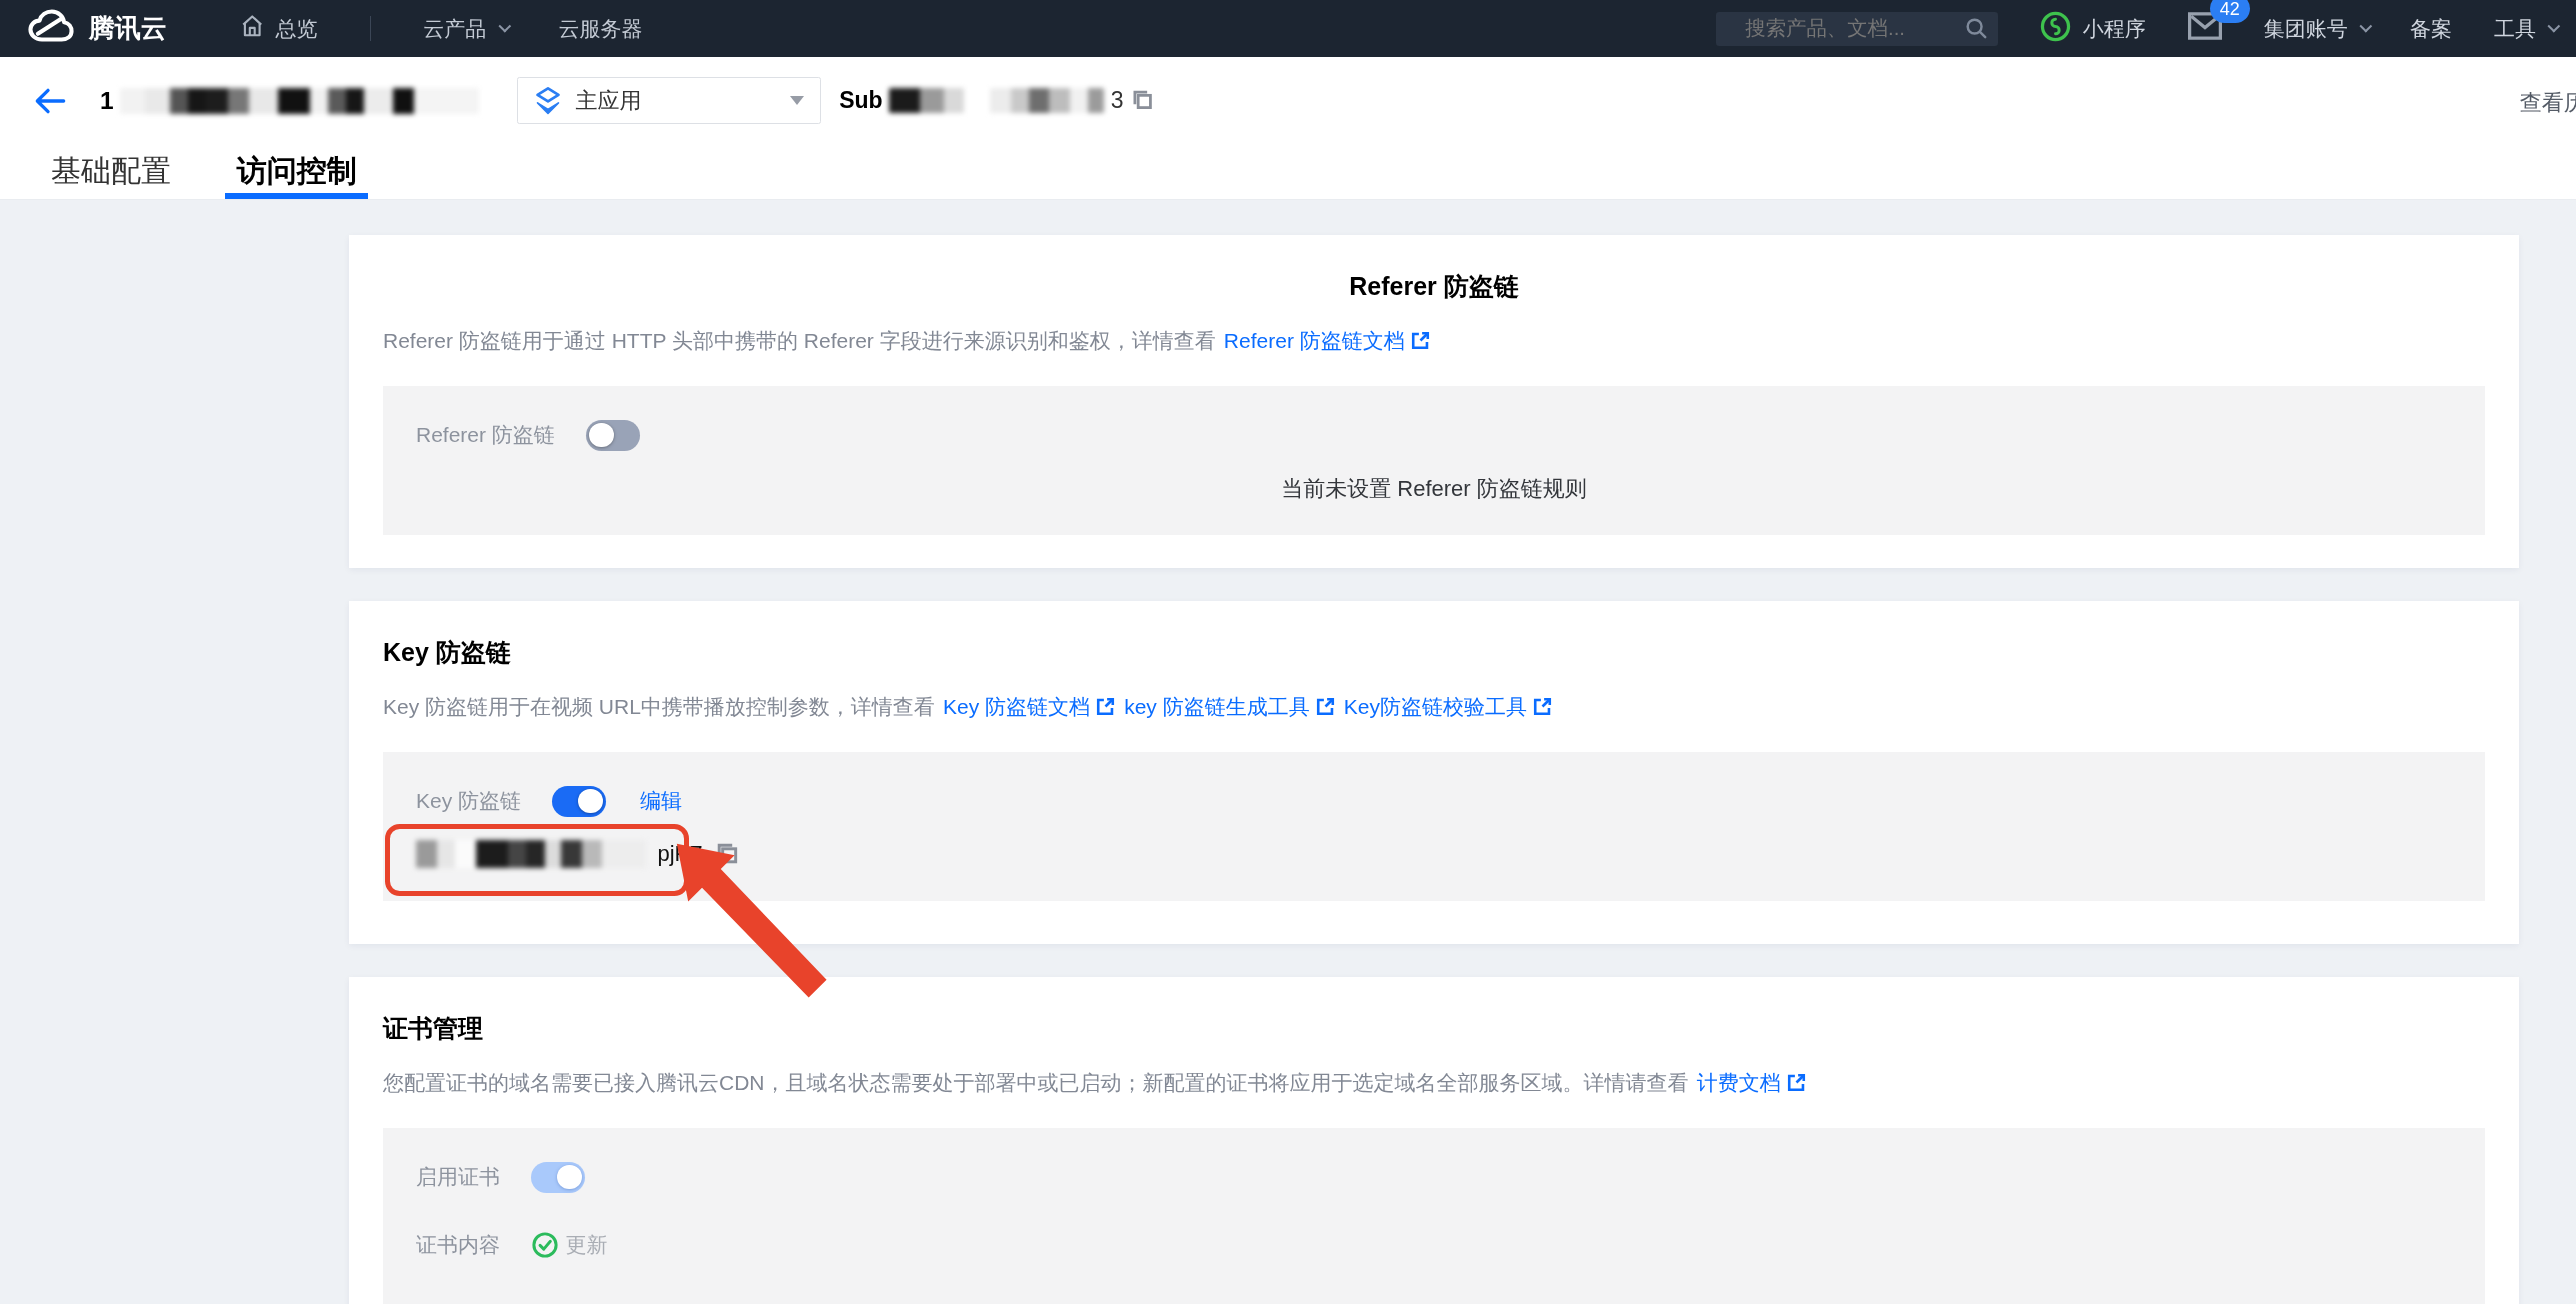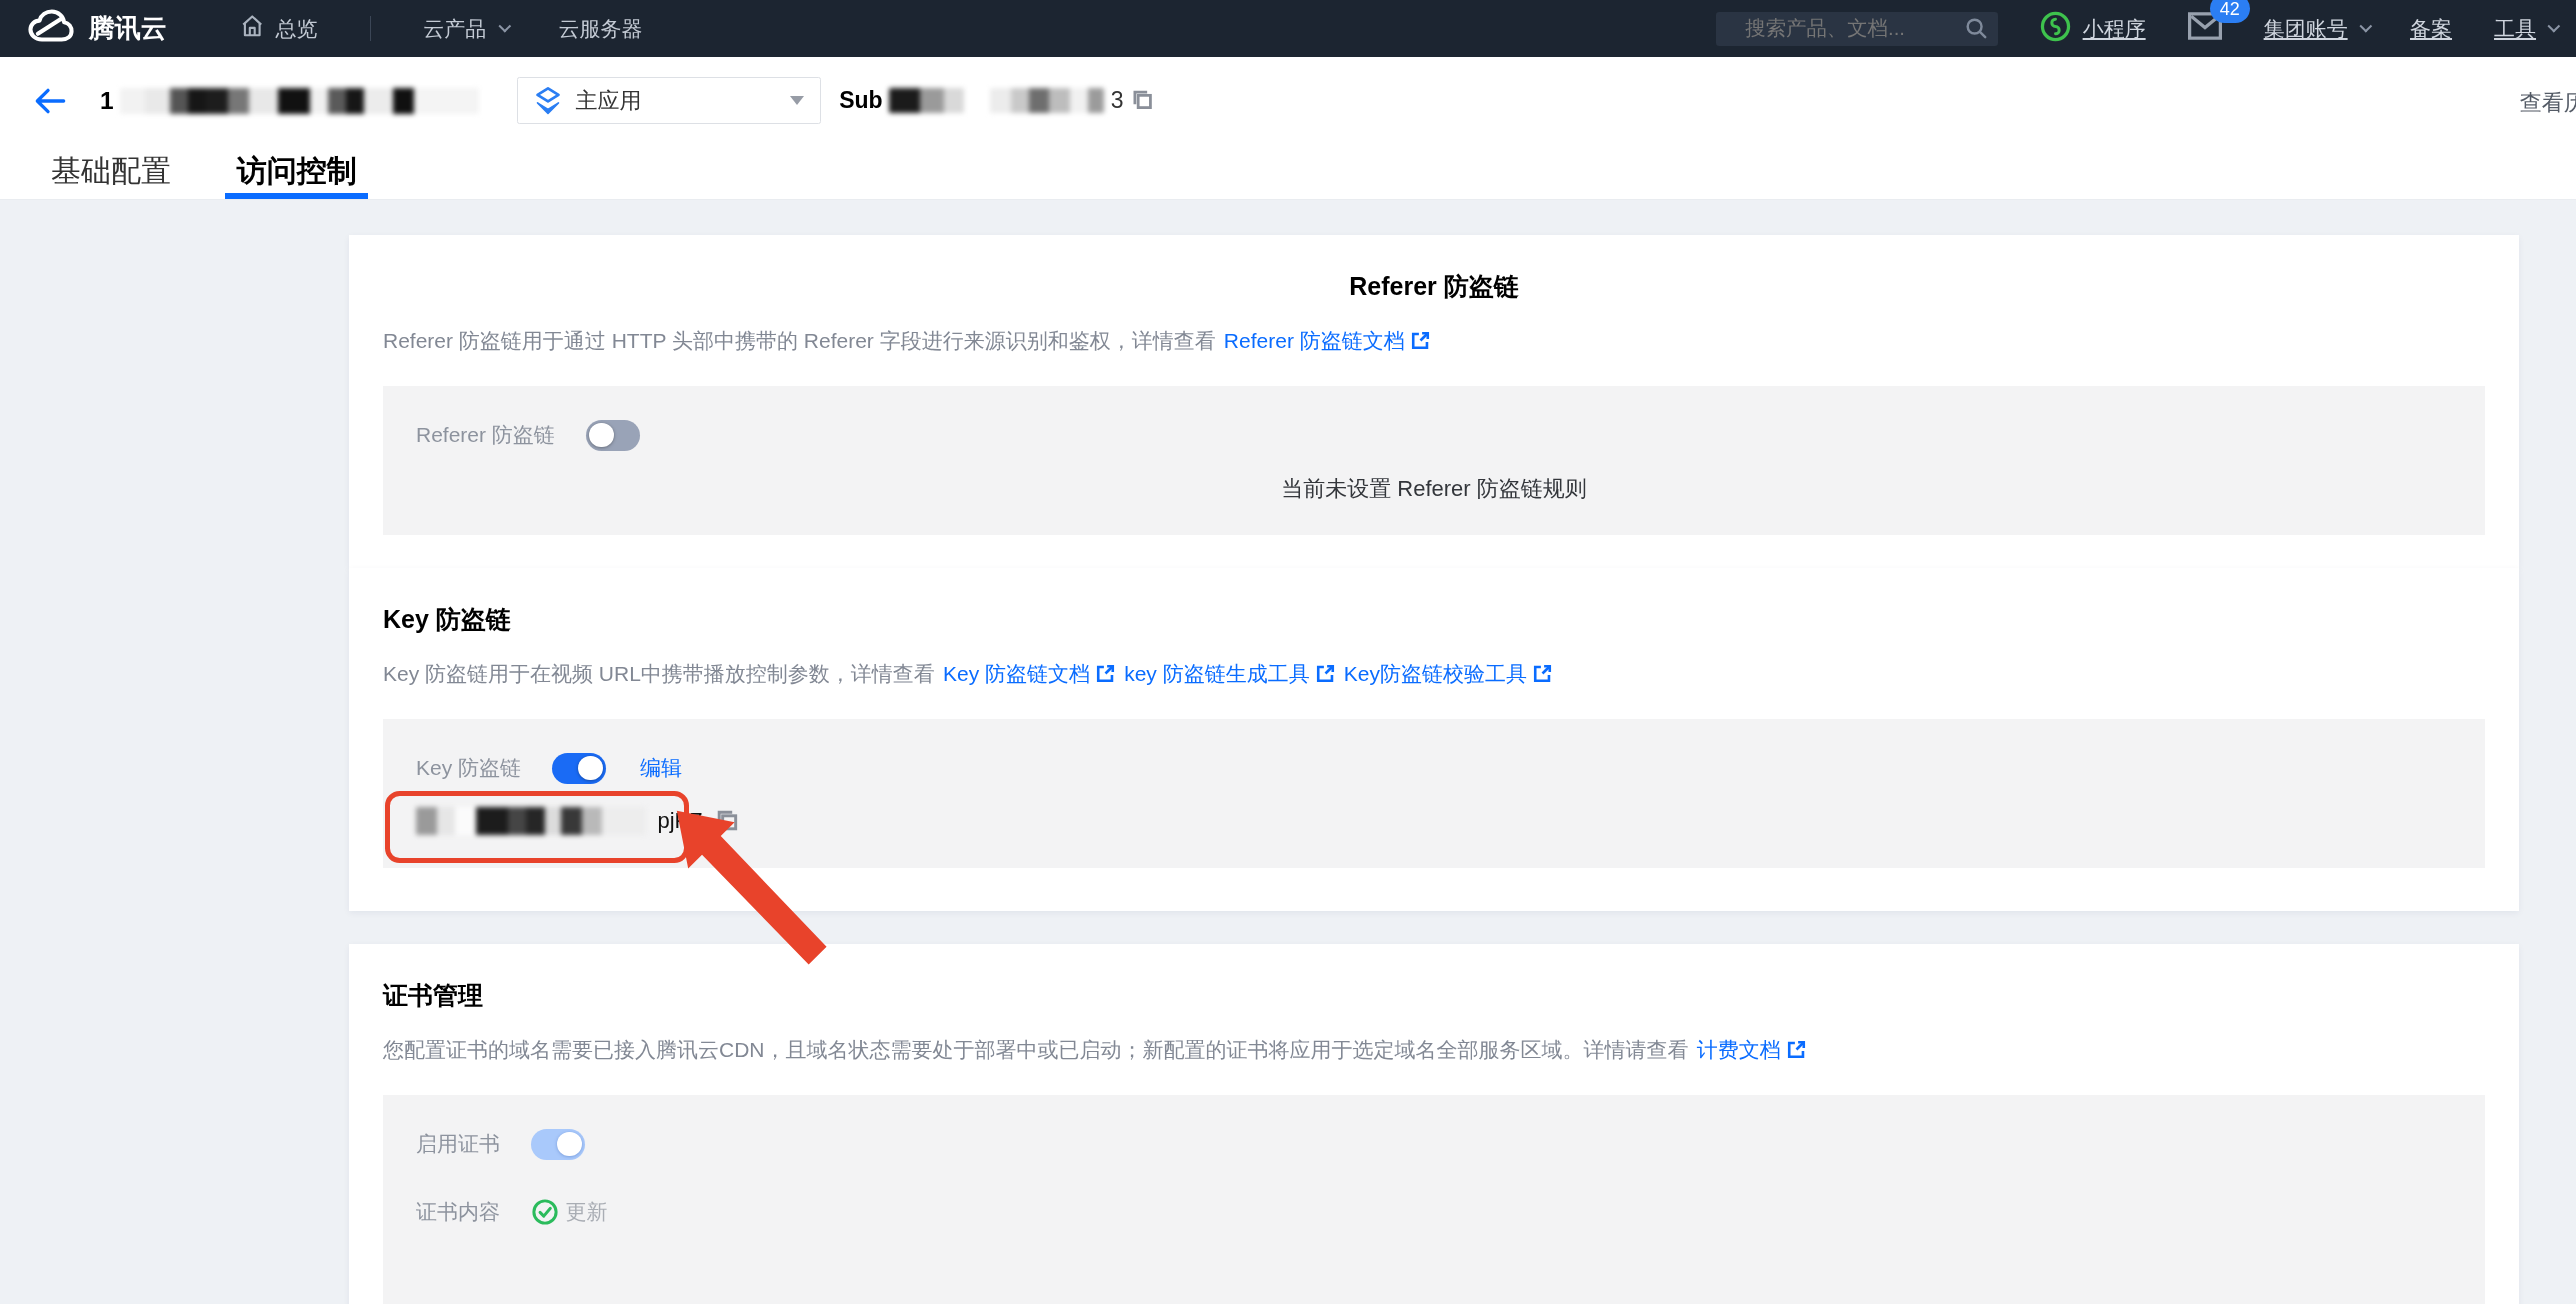--- a/index.html
+++ b/index.html
@@ -10,21 +10,21 @@
   
   .topnav { position:relative; height:57px; background:#1c2531; display:flex; align-items:center; padding:0 19.6px 0 28px; color:#cfd5de; font-size:21px; }
   .brand { display:flex; align-items:center; gap:14.7px; color:#fff; font-size:26px; font-weight:600; margin-right:73px;text-align:center; }
   .navitem { display:flex; align-items:center; gap:11.4px; margin-right:52px; cursor:pointer; color:#c3cad4; white-space:nowrap; }
   .navdivider { width:1.6px; height:24.5px; background:#3b4656; margin-right:52px; }
   .chev { width:9px; height:9px; border-right:2.4px solid #8b95a5; border-bottom:2.4px solid #8b95a5; transform:rotate(45deg) translateY(-3.3px); display:inline-block; }
   .nav-right { margin-left:auto; display:flex; align-items:center; gap:42px; }
   .searchbox { position:relative; width:282px; height:34px; background:#2a3443; border-radius:3.3px; display:flex; align-items:center; }
   .searchbox input { flex:1; background:transparent; border:none; outline:none; color:#7dd3fc; font-size:20.4px; padding:0 41px 0 29px; font-family:inherit; }
   .searchbox svg { position:absolute; right:9.8px; }
-  .mp-item,.msg-item,.acct-item { display:flex; align-items:center; gap:11.4px; cursor:pointer; white-space:nowrap;text-decoration:underline; }
+  .mp-item,.msg-item,.acct-item { display:flex; align-items:center; gap:11.4px; cursor:pointer; white-space:nowrap; }
   .badge { position:absolute; top:-18px; right:-28px; background:#2b7ef3; color:#fff; font-size:18px; line-height:1; padding:5.7px 9.8px; border-radius:18px; }
   .msg-wrap { position:relative; }
 
   
   .pageheader { position:relative; height:87px; background:#fff; display:flex; align-items:center; padding-left:34px; }
   .backbtn { cursor:pointer; display:flex; align-items:center; margin-right:33px; }
   .domain-prefix { font-size:24.5px; font-weight:700; color:#000; margin-right:6.5px; }
   .redact { display:inline-block; filter:blur(2.4px); border-radius:1.6px; }
   .r-domain { width:359px; height:26px; background:linear-gradient(90deg,#f2f2f2 0 7%,#e9e9e9 7% 14%,#555 14% 19%,#161616 19% 24%,#1d1d1d 24% 30%,#777 30% 36%,#e8e8e8 36% 44%,#111 44% 53%,#f0f0f0 53% 58%,#5a5a5a 58% 63%,#161616 63% 68%,#ececec 68% 76%,#101010 76% 82%,#f4f4f4 82% 100%); }
   .appselect { margin-left:38px; width:304px; height:47px; border:1.6px solid #dde0e5; border-radius:2.4px; background:#fff; display:flex; align-items:center; padding:0 16.3px; cursor:pointer; }
@@ -41,21 +41,21 @@
   
   .tabs { height:56px; background:#fff; display:flex; align-items:stretch; padding-left:46px; gap:56px; border-bottom:1.6px solid #e9ecf0; }
   .tab { display:flex; align-items:center; font-size:30px; color:#333; cursor:pointer; position:relative; padding:0 4.9px; }
   .tab.active { font-weight:700; color:#000; }
   .tab.active::after { content:""; position:absolute; left:-6.5px; right:-6.5px; bottom:0; height:5.7px; background:#0a6cff; }
 
   
   .content { position:relative; }
   .card { position:relative; margin-left:349px; width:2170px; background:#fff; box-shadow:0 1.6px 6.5px rgba(20,40,80,0.06); padding:36px 34px 34px 34px; }
   .card-1 { margin-top:35px; height:333px;text-align:center; }
-  .card-2 { height:343px; }
+  .card-2 { margin-top:33px; height:343px; }
   .card-3 { margin-top:33px; height:408px; }
   .sec-title { font-size:25px; font-weight:700; color:#000; line-height:31px; }
   .sec-desc { margin-top:24.5px; font-size:21px; color:#828894; line-height:28px; display:flex; align-items:center; flex-wrap:wrap; gap:0 8.2px; }
   .sec-desc .link { color:#0a6cff; cursor:pointer; display:inline-flex; align-items:center; gap:4.9px; }
   .panel { position:relative; margin-top:31px; background:#f3f3f4; padding:34px 33px; }
   .panel-1 { height:149px; }
   .panel-2 { height:149px; }
   .panel-3 { height:245px; }
   .toggle-row { display:flex; align-items:center; }
   .panel-label { font-size:21px; color:#8d939e; margin-right:31px; white-space:nowrap; }

